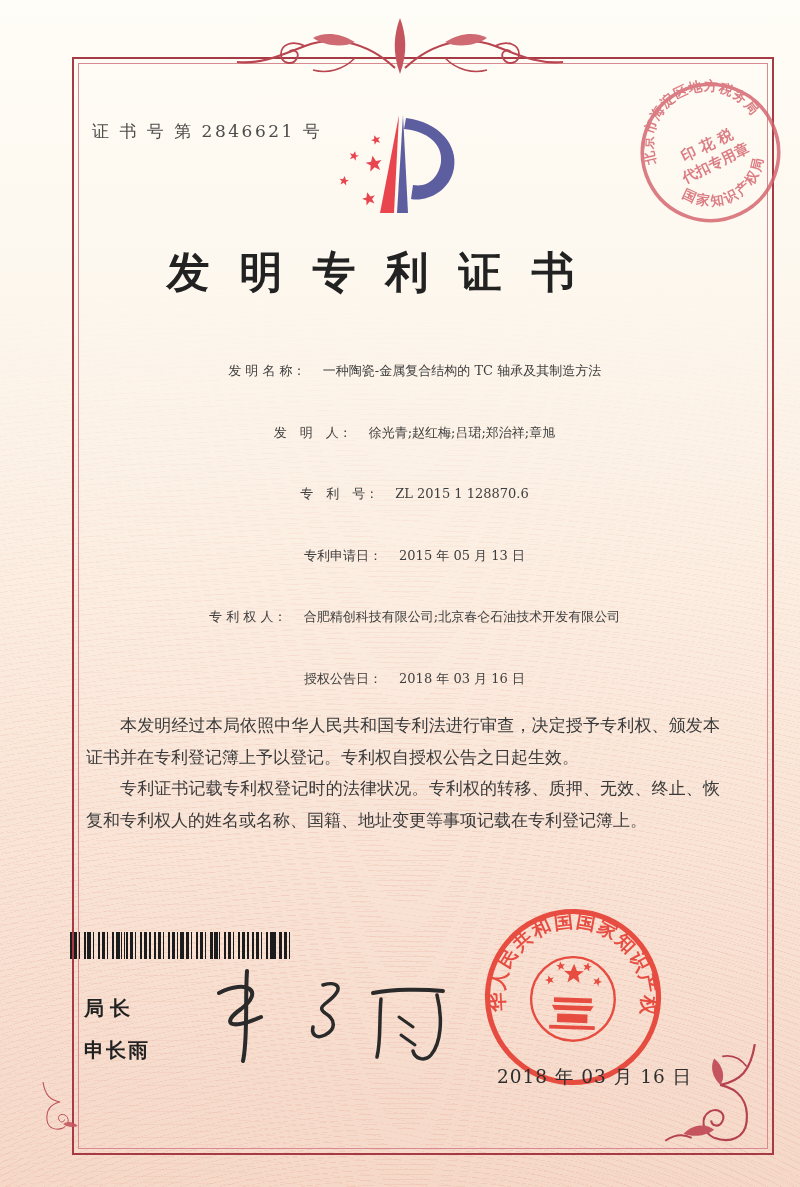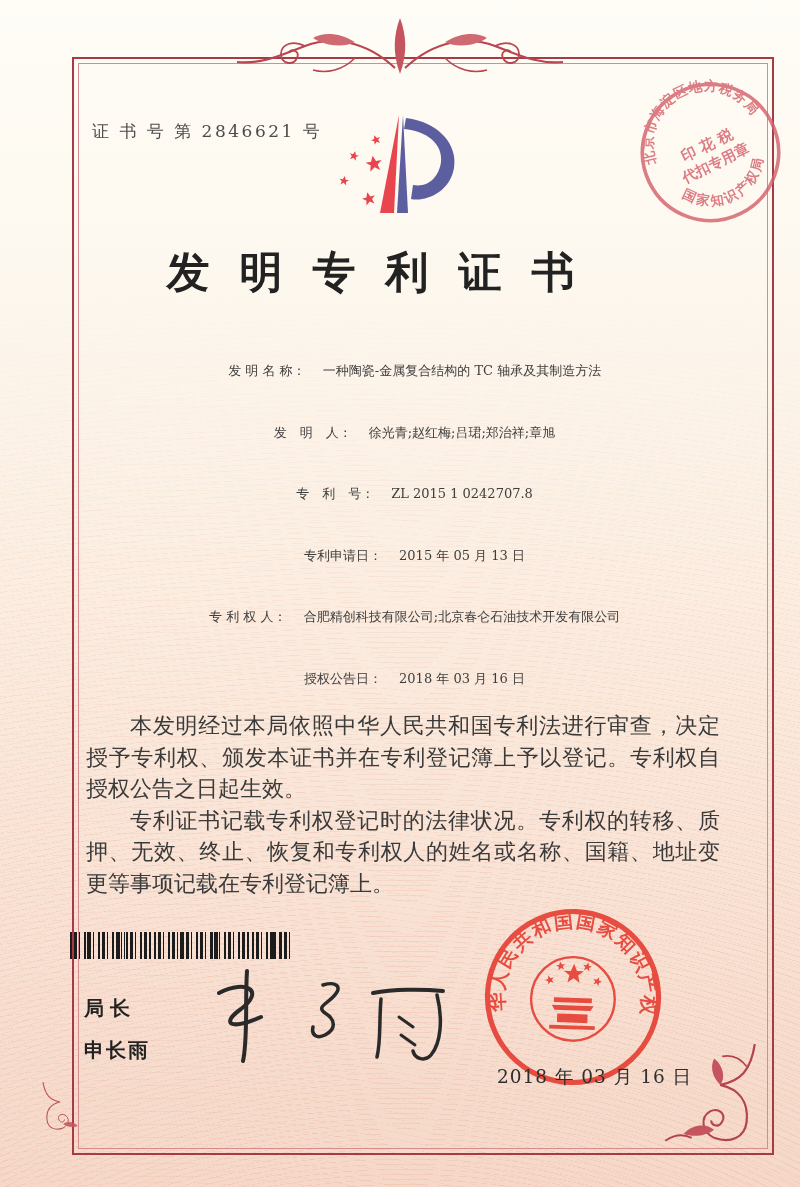--- a/index.html
+++ b/index.html
@@ -22,21 +22,21 @@
   .cert-no{position:absolute;left:92px;top:120px;font-size:17px;letter-spacing:2.5px;color:#4b4b4b;}
   .logo{position:absolute;left:330px;top:100px;}
   .taxstamp{position:absolute;left:628px;top:70px;transform:rotate(-26deg);opacity:.82;}
   .title{
     position:absolute;left:0;top:244px;width:741px;text-align:center;
     font-size:43px;font-weight:700;color:#222;letter-spacing:30px;padding-left:30px;box-sizing:border-box;
   }
   .fields{position:absolute;left:90px;top:362px;width:632px;}
   .field{height:61.5px;font-size:13px;color:#3e3e3e;white-space:nowrap;text-align:center;}
   .field .lab{display:inline-block;min-width:112px;}
-  .paras{position:absolute;left:86px;top:710px;width:634px;font-size:22px;line-height:31.5px;color:#3a3a3a;text-align:justify;}
+  .paras{position:absolute;left:86px;top:710px;width:634px;font-size:17px;line-height:31.5px;color:#3a3a3a;text-align:justify;}
   .paras p{margin:0;text-indent:2em;}
   .barcode{
     position:absolute;left:70px;top:932px;width:224px;height:27px;
     background-image:
       repeating-linear-gradient(90deg,#1c1c1c 0 2px,transparent 2px 4px,#1c1c1c 4px 7px,transparent 7px 9px,#1c1c1c 9px 10px,transparent 10px 14px),
       repeating-linear-gradient(90deg,transparent 0 17px,#1c1c1c 17px 19px,transparent 19px 23px,#1c1c1c 23px 24px,transparent 24px 31px);
   }
   .signer{position:absolute;left:84px;top:995px;font-family:"Liberation Sans","DejaVu Sans",sans-serif;color:#222;}
   .signer .t1{font-size:20px;font-weight:700;letter-spacing:6px;}
   .signer .t2{font-size:20px;font-weight:700;letter-spacing:2px;margin-top:15px;font-family:Liberation Mono, monospace;}
@@ -111,21 +111,21 @@
   <div class="title">发明专利证书</div>
 
   <div class="fields">
     <div class="field">
       <span class="lab">发 明 名 称：</span><span>一种陶瓷-金属复合结构的 TC 轴承及其制造方法</span>
     </div>
     <div class="field">
       <span class="lab">发　明　人：</span><span>徐光青;赵红梅;吕珺;郑治祥;章旭</span>
     </div>
     <div class="field">
-      <span class="lab">专　利　号：</span><span>ZL 2015 1 0242707.8</span>
+      <span class="lab">专　利　号：</span><span>ZL 2015 1 128870.6</span>
     </div>
     <div class="field">
       <span class="lab">专利申请日：</span><span>2015 年 05 月 13 日</span>
     </div>
     <div class="field">
       <span class="lab">专 利 权 人：</span><span>合肥精创科技有限公司;北京春仑石油技术开发有限公司</span>
     </div>
     <div class="field">
       <span class="lab">授权公告日：</span><span>2018 年 03 月 16 日</span>
     </div>

